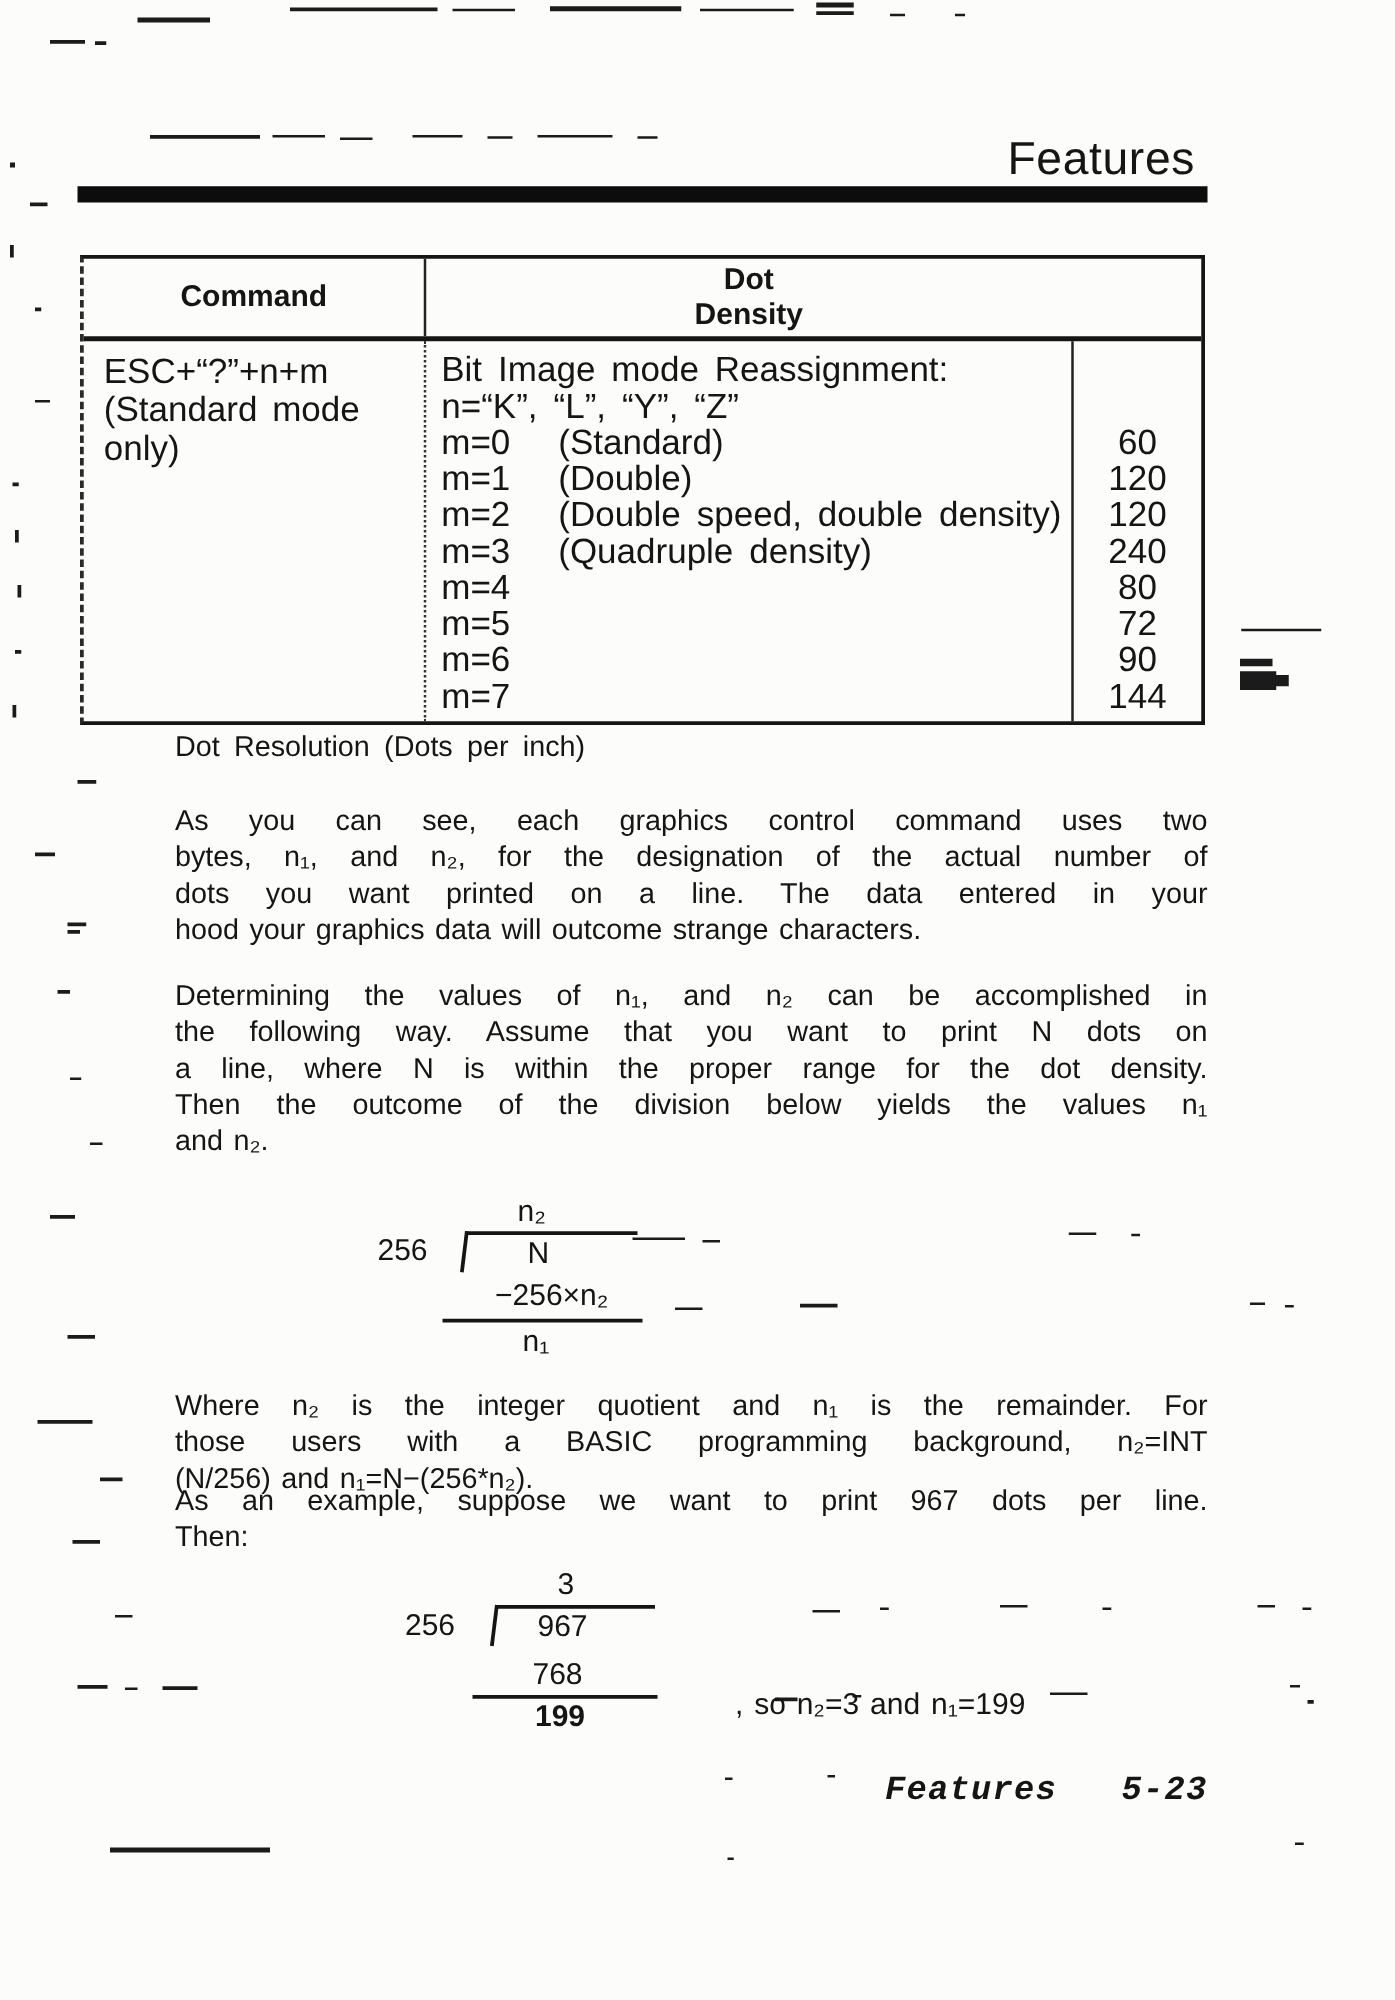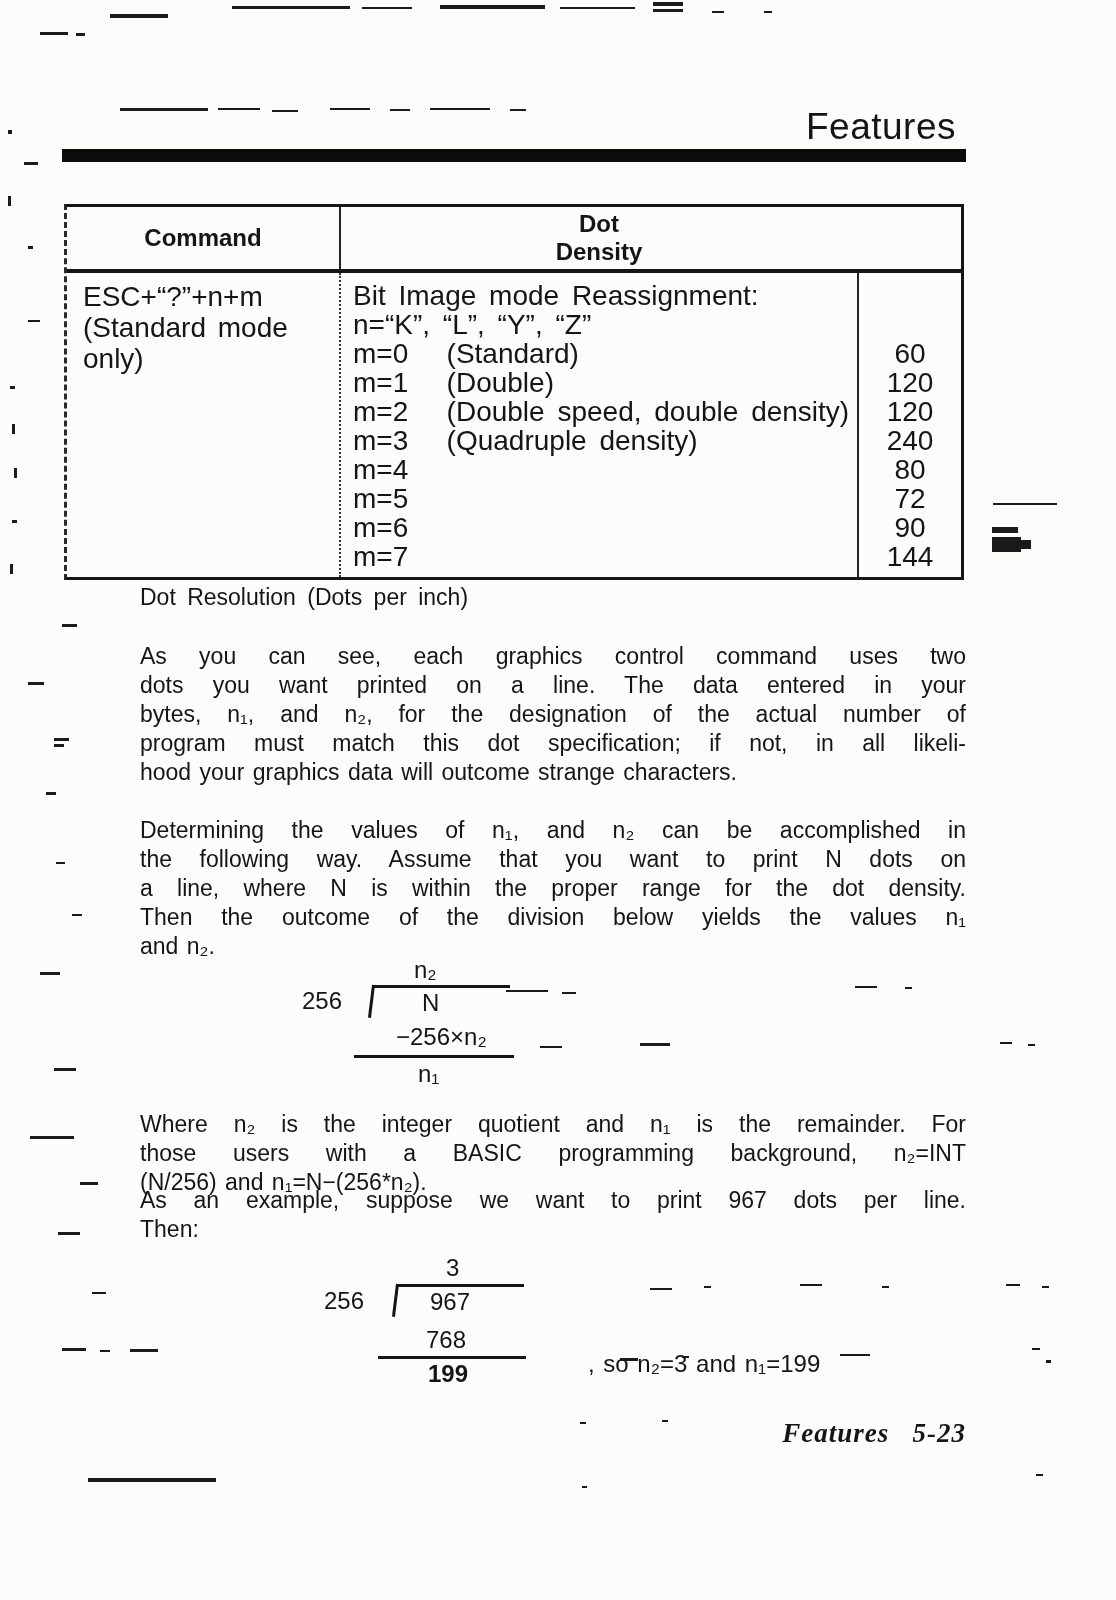--- a/index.html
+++ b/index.html
@@ -47,21 +47,21 @@
   #dot-resolution-caption {
     position:absolute; left:140px; top:584px; font-size:23px; word-spacing:5px;
   }
   .para {
     position:absolute; left:140px; width:826px;
     font-size:23px; line-height:29px; word-spacing:2px;
   }
   .para .line { text-align:justify; text-align-last:justify; }
   .para .line.last { text-align-last:left; }
   #paragraph-1 { top:642px; }
-  #paragraph-2 { top:816px; }
+  #paragraph-2 { top:782px; }
   #paragraph-3 { top:1090px;margin-top:20px; }
   #paragraph-4 { top:1186px; }
 
   
   .longdiv { position:absolute; font-size:24px; }
   #division-1 { left:302px; top:956px; width:280px; height:140px; }
   #division-2 { left:322px; top:1252px; width:280px; height:140px; }
   .ld-txt { position:absolute; white-space:pre; }
   .ld-vinculum,.ld-subline { position:absolute; height:3px; background:#151515; }
   .ld-bracket { position:absolute; width:3px; background:#151515; transform:rotate(7deg); transform-origin:top center; }
@@ -82,21 +82,21 @@
   #division-2 .ld-dividend   { left:108px; top:36px; }
   #division-2 .ld-subtrahend { left:104px; top:74px; }
   #division-2 .ld-subline    { left:56px;  top:104px; width:148px; }
   #division-2 .ld-remainder  { left:106px; top:108px;font-weight:bold; }
 
   #division-2-note { position:absolute; left:588px; top:1350px; font-size:24px; word-spacing:2px; }
 
   
   #page-footer {
     position:absolute; right:150px; top:1418px;
-    font-family:Liberation Serif, serif;
+    font-family:Liberation Mono, monospace;
     font-style:italic; font-weight:700; font-size:27px;
     white-space:pre; letter-spacing:1px;
   }
 </style>
 </head>
 <body>
 
 <div id="page">
 
   <div id="artifacts">
@@ -213,23 +213,22 @@
           <div class="line">90</div>
           <div class="line last">144</div>
         </div>
     </div>
   </div>
 
   <div id="dot-resolution-caption">Dot Resolution (Dots per inch)</div>
 
   <div class="para" id="paragraph-1">
       <div class="line">As you can see, each graphics control command uses two</div>
+      <div class="line">bytes, n₁, and n₂, for the designation of the actual number of</div>
       <div class="line">dots you want printed on a line. The data entered in your</div>
-      <div class="line">bytes, n₁, and n₂, for the designation of the actual number of</div>
-      <div class="line">program must match this dot specification; if not, in all likeli-</div>
       <div class="line last">hood your graphics data will outcome strange characters.</div>
     </div>
   <div class="para" id="paragraph-2">
       <div class="line">Determining the values of n₁, and n₂ can be accomplished in</div>
       <div class="line">the following way. Assume that you want to print N dots on</div>
       <div class="line">a line, where N is within the proper range for the dot density.</div>
       <div class="line">Then the outcome of the division below yields the values n₁</div>
       <div class="line last">and n₂.</div>
     </div>
 

